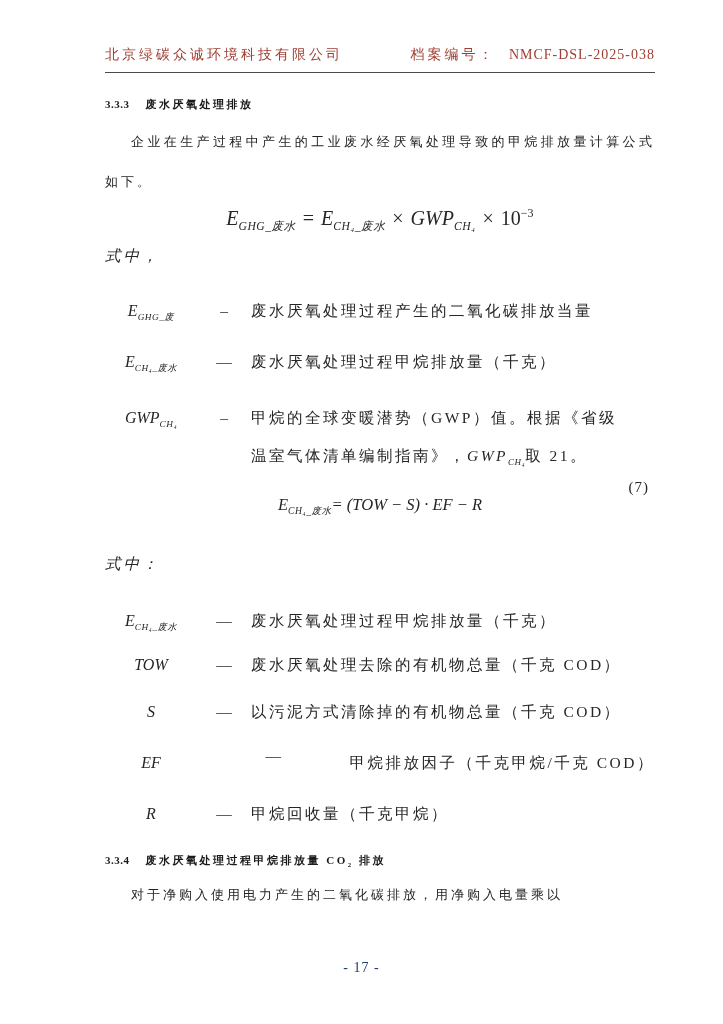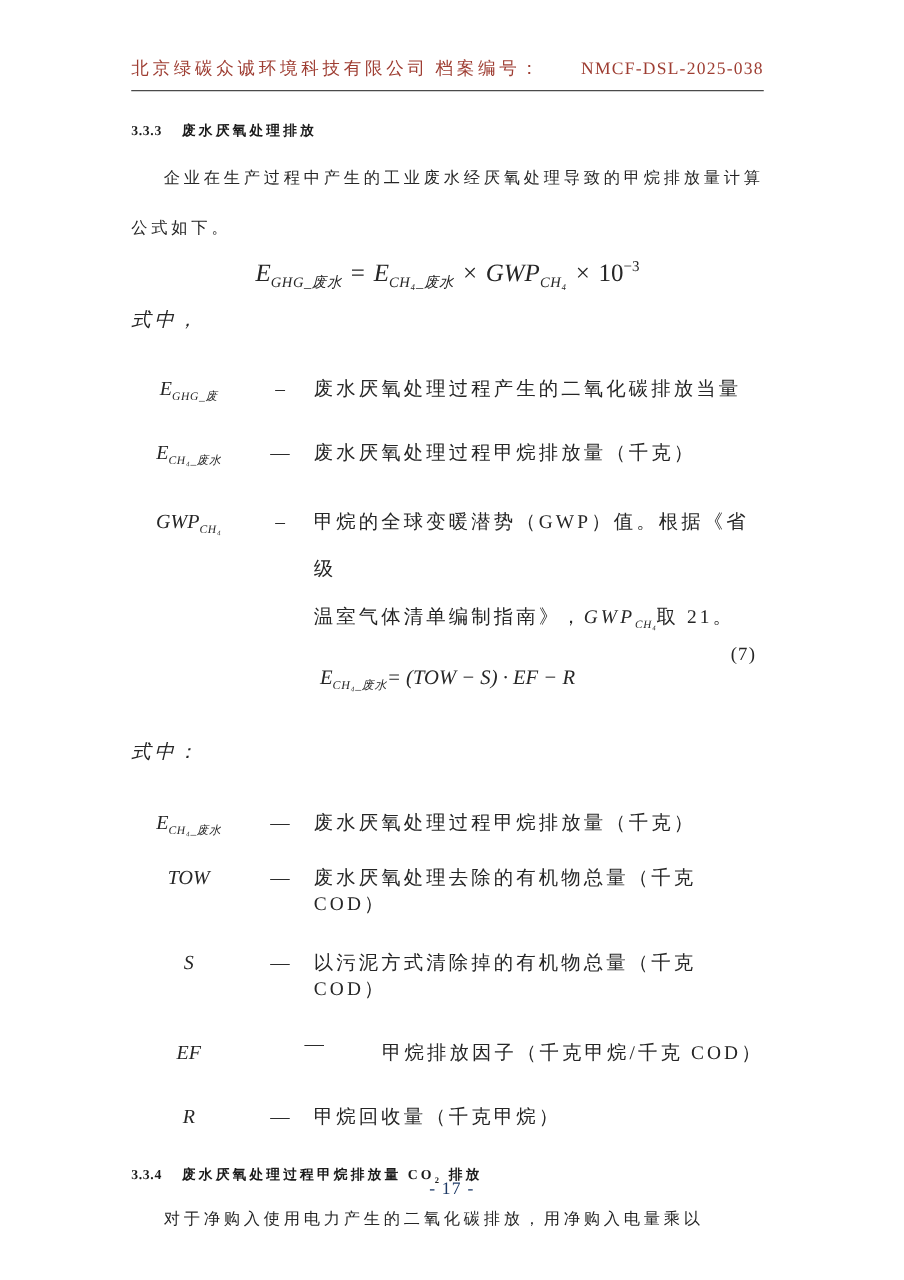--- a/index.html
+++ b/index.html
@@ -4,33 +4,33 @@
 <style>
   html, body { margin: 0; padding: 0; }
   body {
     width: 723px; height: 1024px;
     background: #ffffff;
     font-family: "Liberation Serif", serif;
     color: #262626;
     position: relative;
     overflow: hidden;
   }
-  .page { padding: 46px 112px 0 105px; }
+  .page { padding: 46px 68px 0 105px; }
 
   
   .doc-header {
     display: flex; justify-content: space-between; align-items: baseline;
     border-bottom: 1px solid #4a4a4a;
     padding-bottom: 8px;
     color: #9e3d32;
     font-size: 14px;
   }
   .company { letter-spacing: 3px; }
   .h-right { letter-spacing: 0; }
-  .archive-label { letter-spacing: 3px; margin-right: 28px; }
+  .archive-label { letter-spacing: 3px; margin-right: 10px; }
   .doc-number { letter-spacing: 1px; }
 
   
   .sec-h { margin-top: 24px; font-weight: bold; font-size: 11px; color: #1b1b1b; letter-spacing: 1.5px; }
   .sec-num { margin-right: 16px; letter-spacing: 0.5px; }
   .sec-title { letter-spacing: 2.5px; }
   .co2sub { font-size: 0.62em; vertical-align: sub; }
 
   
   .para {
@@ -66,21 +66,21 @@
   .s2 { margin-top: 20px; }
   .s3 { margin-top: 26px; }
   .s4 { margin-top: 30px; justify-content: space-between; }
   .s5 { margin-top: 30px; }
   .s4 .def-dash { transform: translateY(-7px); }
 
   .sec-h2 { margin-top: 28px; }
 
   
   .page-footer {
-    position: absolute; left: 0; right: 0; bottom: 64px;
+    position: absolute; left: 0; right: 0; bottom: 48px;
     text-align: center; font-size: 14px; color: #1e3a66; letter-spacing: 1px;
   }
 </style>
 </head>
 <body>
 
 <div class="page">
 
   <div class="doc-header">
     <span class="company">北京绿碳众诚环境科技有限公司</span>

